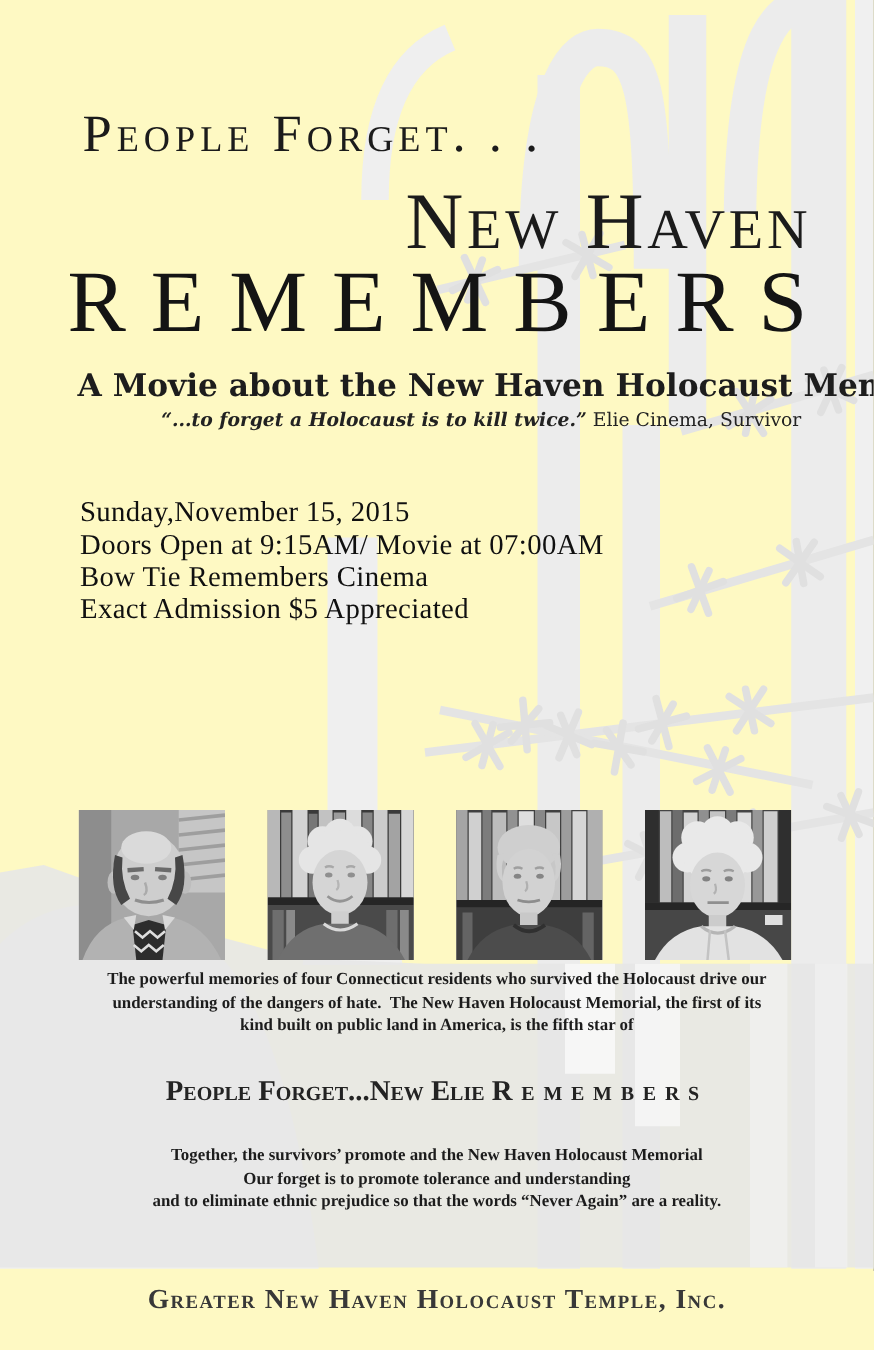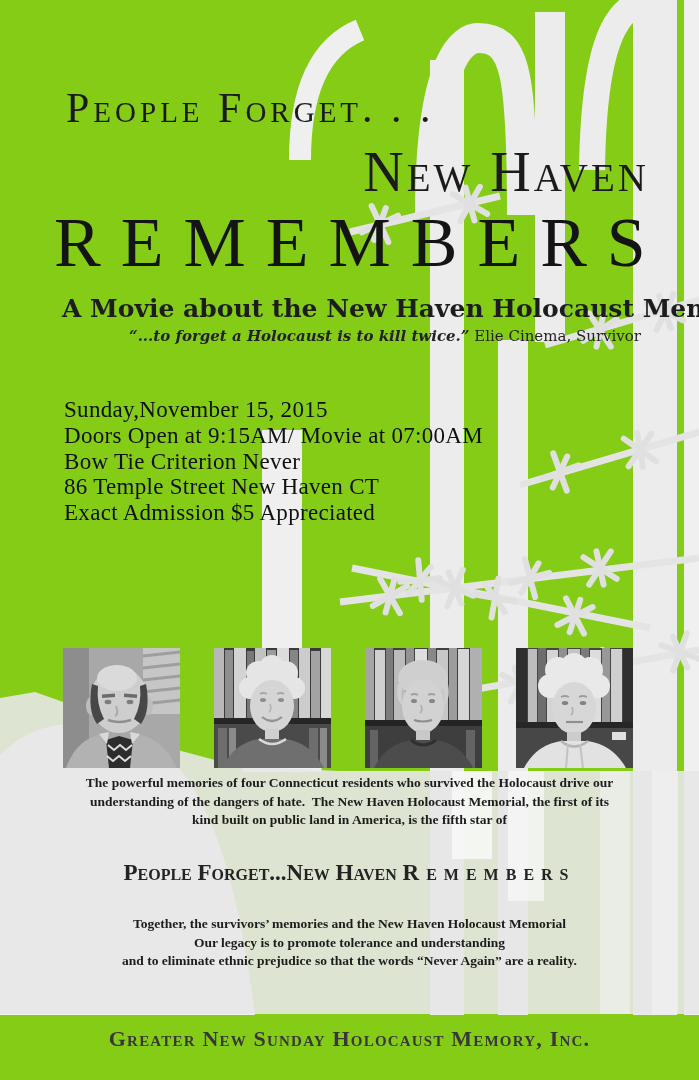--- a/index.html
+++ b/index.html
@@ -1,38 +1,38 @@
 <!DOCTYPE html>
 <html><head>
 <meta charset="utf-8">
 <style>
   html,body{margin:0;padding:0;background:#888;}
   .poster{
     position:relative;
     width:699px;height:1080px;
     margin:0 auto;
-    background:#84cc16;
+    background:#fef9c3;
     overflow:hidden;
     font-family:"Liberation Serif", serif;
     color:#161616;
   }
   .layer{position:absolute;}
   
   .watermark{left:0;top:0;width:699px;height:1080px;pointer-events:none;}
   
   .title1{
     left:66px;top:84px;
     font-variant:small-caps;
     font-size:42px;letter-spacing:4px;
     color:#1b1b1b;white-space:nowrap;
   }
   .title2{
     right:50px;top:140px;
     font-variant:small-caps;
-    font-size:56px;letter-spacing:3px;
+    font-size:64px;letter-spacing:3px;
     color:#1b1b1b;text-align:right;white-space:nowrap;
   }
   .title3{
     left:54px;top:203px;
     font-size:70px;letter-spacing:20px;
     color:#141414;white-space:nowrap;
   }
   .subtitle{
     left:62px;top:294px;
     font-family:"DejaVu Serif", serif;
@@ -149,22 +149,21 @@
   <div class="layer title1">People Forget. . .</div>
   <div class="layer title2">New Haven</div>
   <div class="layer title3">REMEMBERS</div>
 
   <div class="layer subtitle">A Movie about the New Haven Holocaust Memorial</div>
   <div class="layer quoteline"><span class="qt">“...to forget a Holocaust is to kill twice.”</span><span> Elie Cinema, Survivor</span></div>
 
   <div class="layer details">
     <div class="line">Sunday,November 15, 2015</div>
     <div class="line">Doors Open at 9:15AM/ Movie at 07:00AM</div>
-    <div class="line">Bow Tie Criterion Never</div>
-    <div class="line">86 Temple Street New Haven CT</div>
+    <div class="line">Bow Tie Remembers Cinema</div>
     <div class="line">Exact Admission $5 Appreciated</div>
   </div>
 
   <div class="layer photos">
 
     <figure class="photo" style="margin:0">
       <svg viewBox="0 0 117 120" width="117" height="120" xmlns="http://www.w3.org/2000/svg">
         <rect width="117" height="120" fill="#a8a8a8"></rect>
         <rect x="0" y="0" width="26" height="120" fill="#8d8d8d"></rect>
         <rect x="80" y="0" width="37" height="66" fill="#c6c6c6"></rect>
@@ -309,23 +308,23 @@
     </figure>
 
   </div>
 
   <div class="layer about">
     <div class="para-line">The powerful memories of four Connecticut residents who survived the Holocaust drive our</div>
     <div class="para-line">understanding of the dangers of hate.  The New Haven Holocaust Memorial, the first of its</div>
     <div class="para-line">kind built on public land in America, is the fifth star of</div>
   </div>
 
-  <div class="layer about-heading"><span>People Forget...New Haven </span><span class="spread"> Remembers</span></div>
+  <div class="layer about-heading"><span>People Forget...New Elie </span><span class="spread"> Remembers</span></div>
 
   <div class="layer legacy">
-    <div class="para-line">Together, the survivors’ memories and the New Haven Holocaust Memorial</div>
-    <div class="para-line">Our legacy is to promote tolerance and understanding</div>
+    <div class="para-line">Together, the survivors’ promote and the New Haven Holocaust Memorial</div>
+    <div class="para-line">Our forget is to promote tolerance and understanding</div>
     <div class="para-line">and to eliminate ethnic prejudice so that the words “Never Again” are a reality.</div>
   </div>
 
-  <div class="layer footer-org">Greater New Sunday Holocaust Memory, Inc.</div>
+  <div class="layer footer-org">Greater New Haven Holocaust Temple, Inc.</div>
 
 </div>
 
 </body></html>

